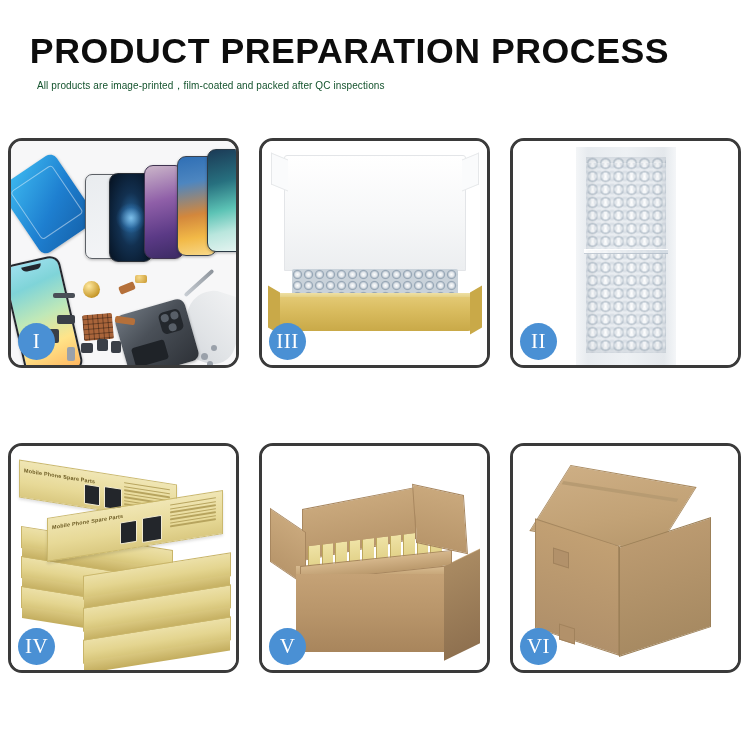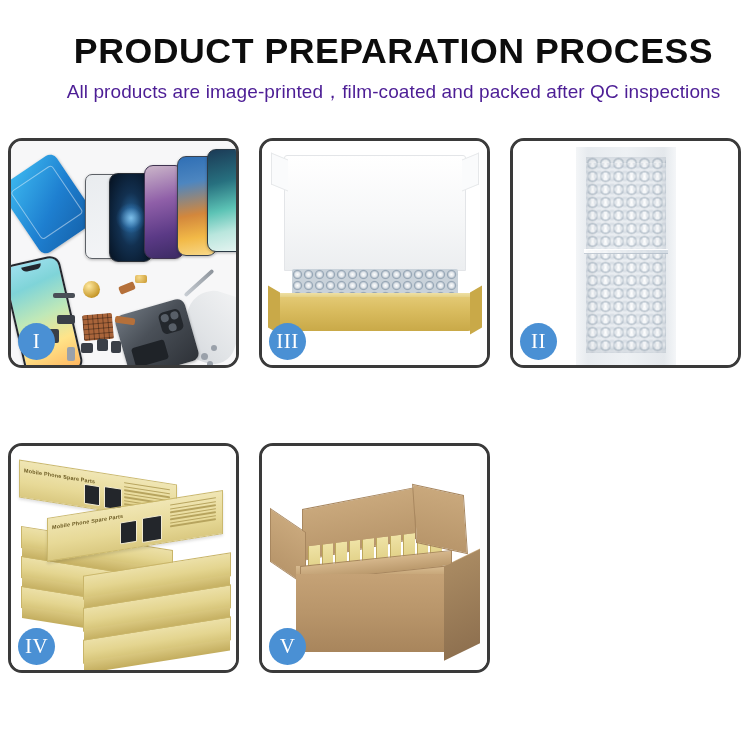--- a/index.html
+++ b/index.html
@@ -13,36 +13,36 @@
   }
 
   .page {
     width: 750px;
     height: 750px;
     position: relative;
     background: #ffffff;
   }
 
   
-  .header { padding-top: 33px; text-align: center; margin-left: 37px; }
+  .header { padding-top: 33px; text-align: left; margin-left: 37px; }
 
   .title {
     font-size: 35px;
     font-weight: bold;
     color: #0d0d0d;
     letter-spacing: 0.5px;
     line-height: 1.05;
     font-family: "Liberation Sans", sans-serif;
     transform: scaleX(1.02);
   }
 
   .subtitle {
     margin-top: 9px;
-    font-size: 19px;
-    color: #4c1d95;
+    font-size: 10px;
+    color: #14532d;
     font-weight: normal;
     letter-spacing: 0.1px;
   }
 
   
   .grid {
     position: absolute;
     top: 138px;
     left: 8px;
     width: 734px;
@@ -557,15 +557,27 @@
         </div>
         <div class="flap flap-left"></div>
         <div class="flap flap-right"></div>
         <div class="carton-rim"></div>
         <div class="flap flap-front"></div>
         <div class="carton-body"></div>
         <div class="badge">V</div>
       </div>
     </div>
 
+    <div class="panel">
+      <div class="panel-stage">
+        <div class="p6-bg"></div>
+        <div class="sc-top"></div>
+        <div class="sc-top-seam"></div>
+        <div class="sc-left"></div>
+        <div class="sc-right"></div>
+        <div class="sc-tab sc-tab1"></div>
+        <div class="sc-tab sc-tab2"></div>
+        <div class="badge">VI</div>
+      </div>
+    </div>
 
   </div>
 </div>
 
 </body></html>

